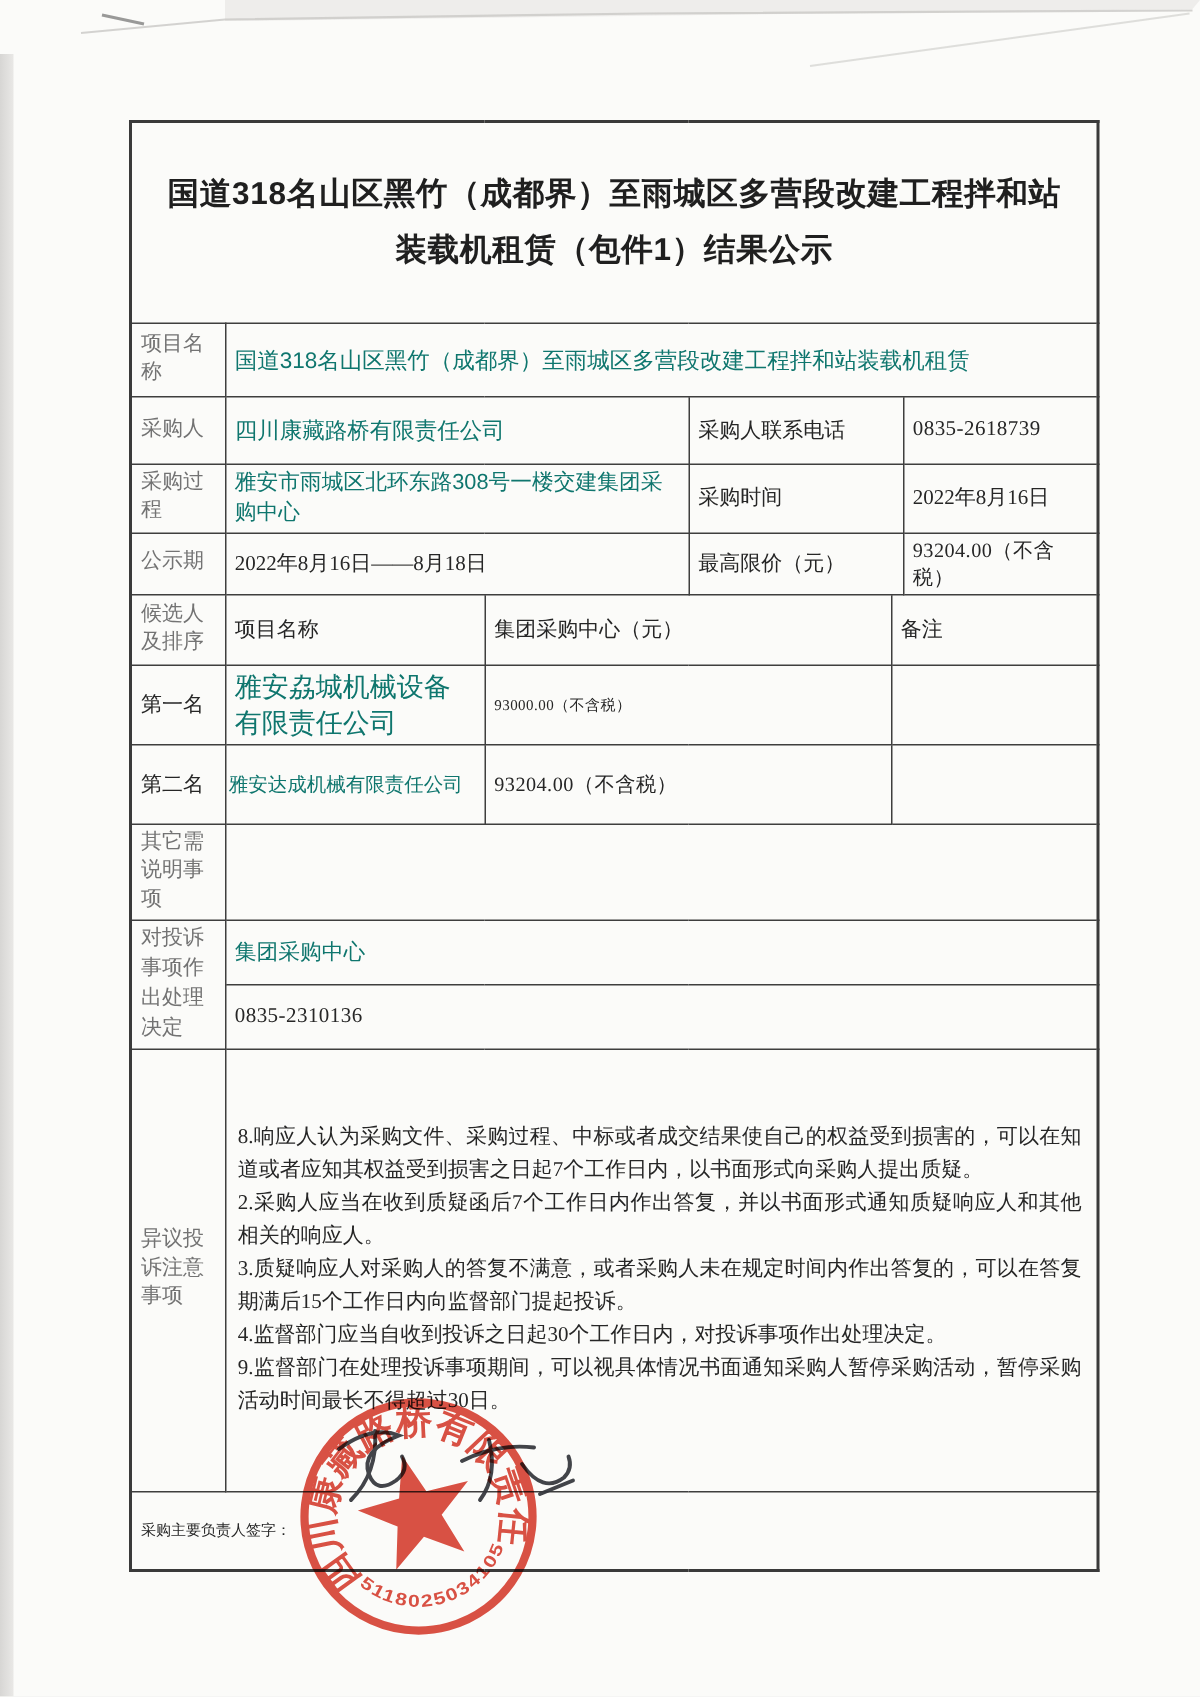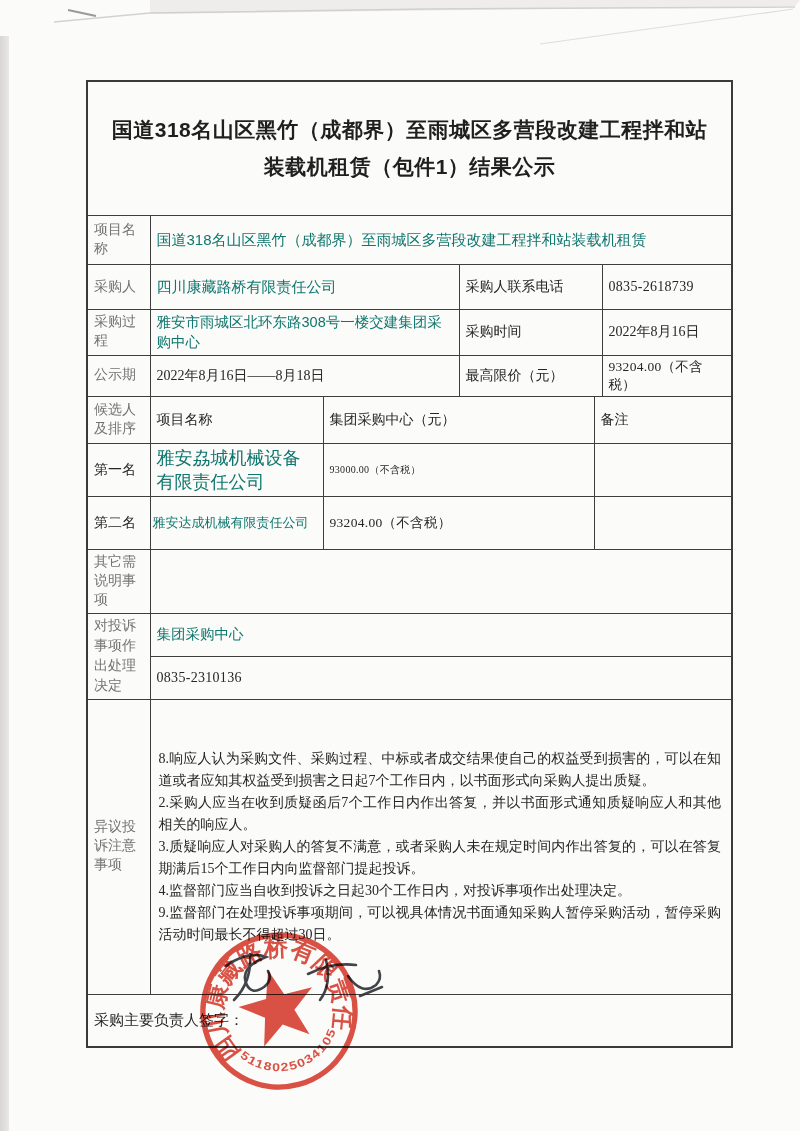--- a/index.html
+++ b/index.html
@@ -45,21 +45,21 @@
     letter-spacing:.5px;
     padding:10px 18px !important;
     color:#1f1f1f;
   }
   .lab{ line-height:1.35; color:#737373;margin-top:48px;}
   .c{ }
   .sans{ font-family:"Liberation Sans", sans-serif; color:#0f766e;}
   .mono-num{ letter-spacing:.3px;border-radius:15px; }
   .obj-list div{ line-height:22px; margin:0; text-align:justify; }
   .obj-cell{ padding:6px 10px 6px 8px !important; }
-  .sig-cell{ font-size:15px; vertical-align:middle; }
+  .sig-cell{ font-size:10px; vertical-align:middle; }
   
   .overlay{ position:absolute; pointer-events:none; }
   .stamp{ left:159px; top:891px; width:240px; height:240px; opacity:.88; mix-blend-mode:multiply;}
   .signature{ left:198px; top:938px; width:230px; height:80px; opacity:.92;}
 </style>
 </head>
 <body>
 
 <div class="page">
   <div class="edge-left"></div>

